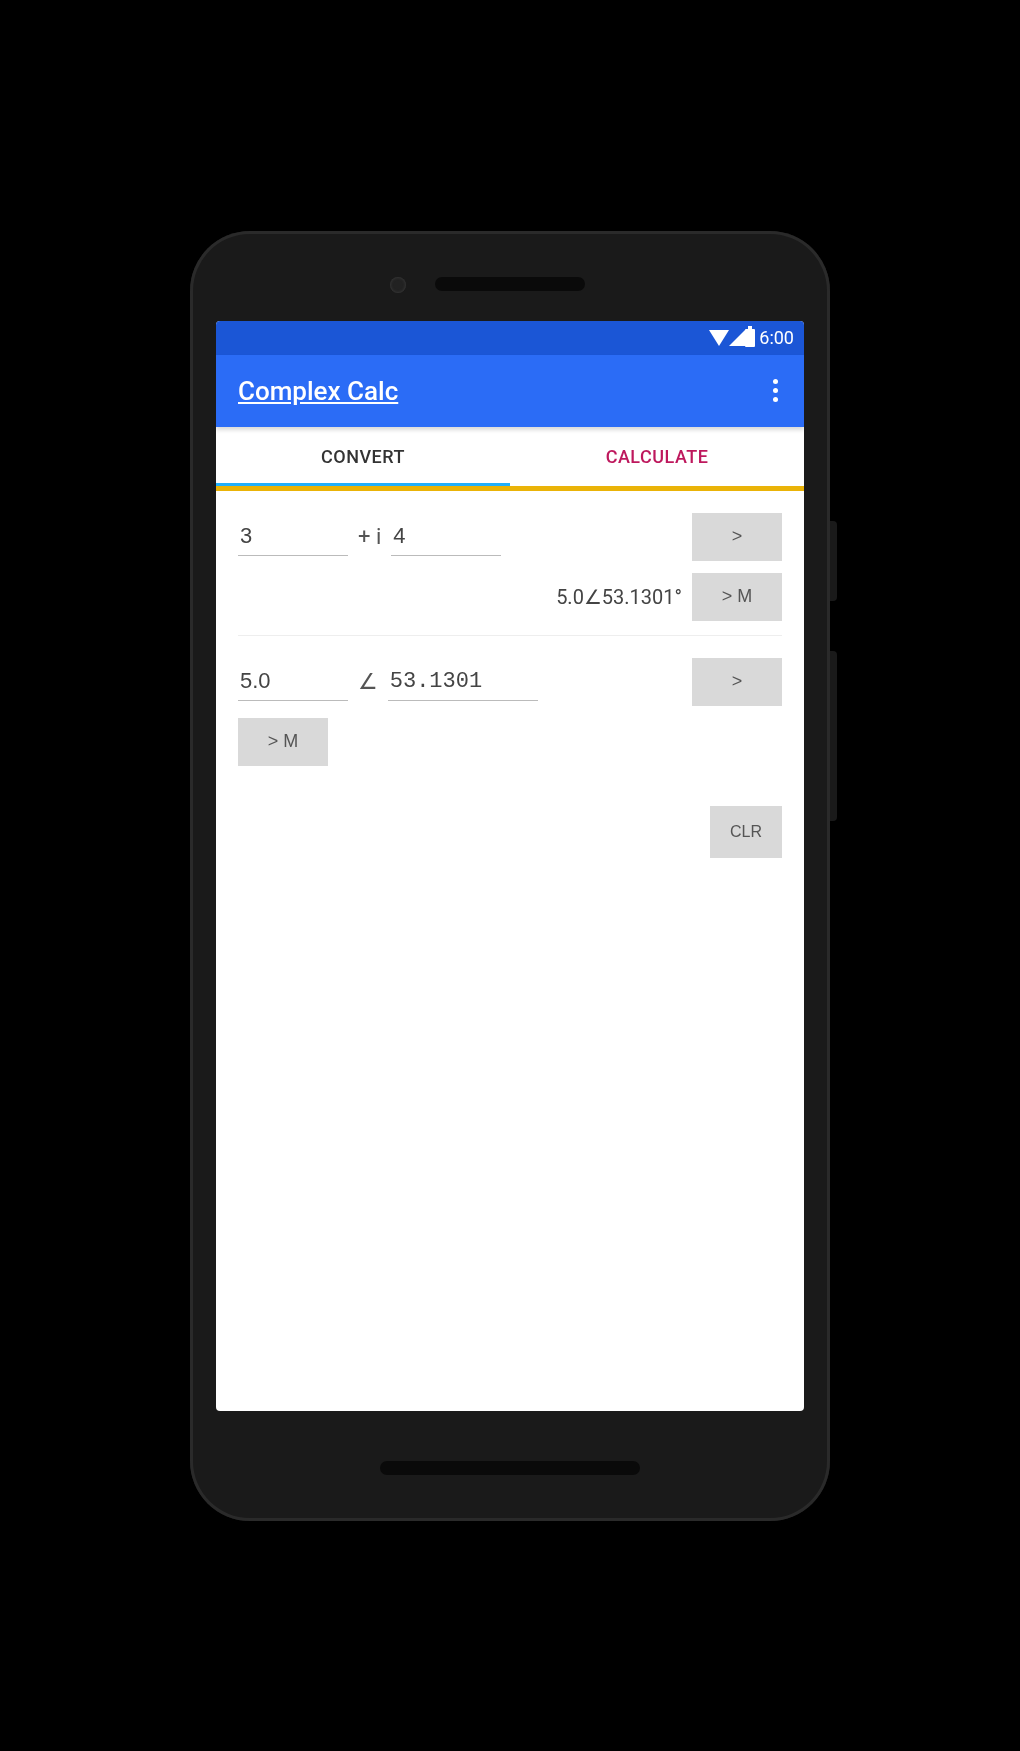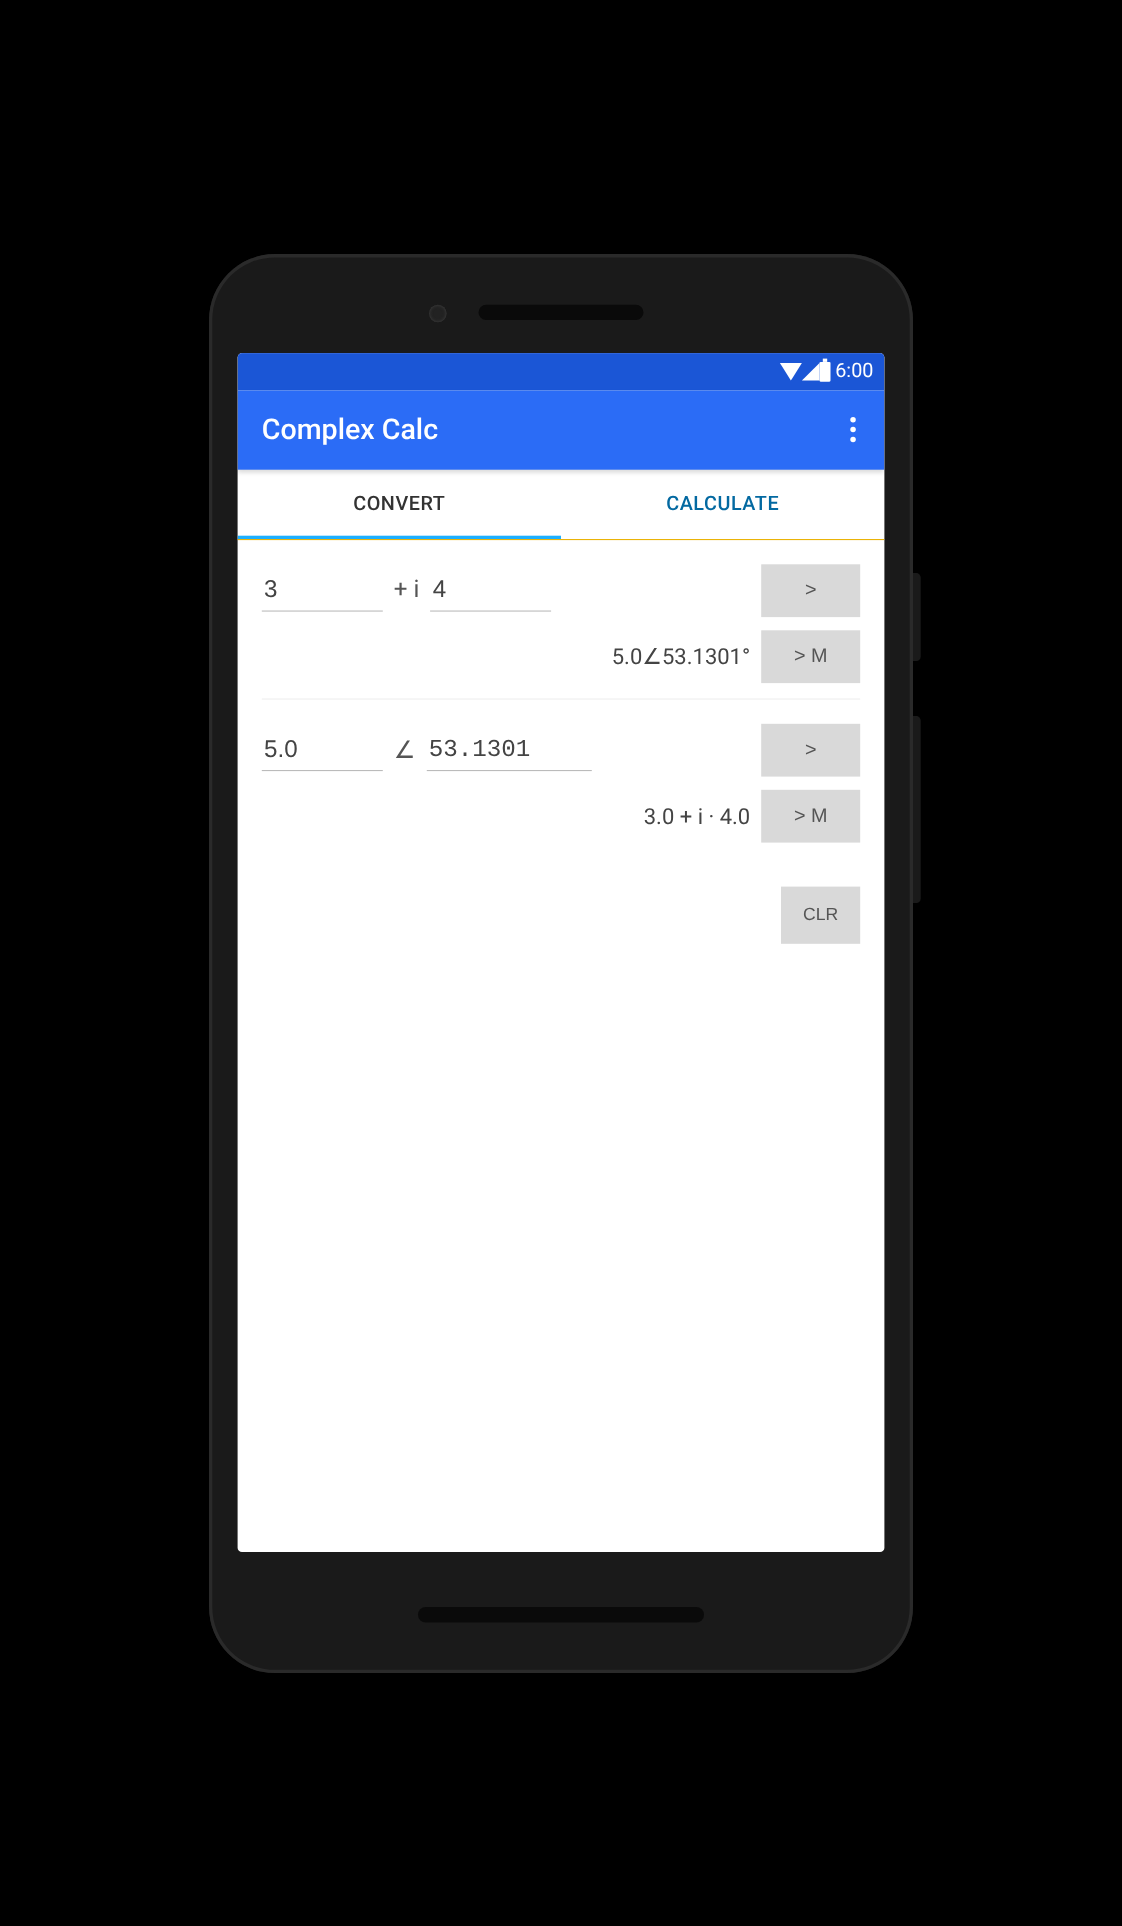--- a/index.html
+++ b/index.html
@@ -111,38 +111,38 @@
   .appbar {
     height: 72px;
     background: #2b6cf6;
     color: #fff;
     display: flex;
     align-items: center;
     justify-content: space-between;
     padding: 0 18px 0 22px;
     box-shadow: 0 3px 4px rgba(0,0,0,0.15);
   }
-  .appbar .title { font-size: 26px; font-weight: 500; }
+  .appbar .title { font-size: 26px; font-weight: 500; text-decoration: underline; }
   .kebab { display:flex; flex-direction:column; gap:4px; padding:8px; cursor:pointer; }
   .kebab span { width:5px; height:5px; background:#fff; border-radius:50%; }
 
   .tabs {
     display:flex;
     height: 64px;
-    border-bottom: 1px solid #eab308;
+    border-bottom: 5px solid #eab308;
   }
   .tab {
     flex:1;
     display:flex;
     align-items:center;
     justify-content:center;
     font-size: 18px;
     font-weight: 500;
     letter-spacing: 0.5px;
-    color: #0369a1;
+    color: #be185d;
     cursor:pointer;
     position:relative;
   }
   .tab.active { color: #333; }
   .tab.active::after {
     content:"";
     position:absolute;
     bottom:0; left:0; right:0;
     height:3px;
     background:#1fb0ff;
@@ -260,21 +260,20 @@
       <div class="row">
         <div class="left">
           <input class="inp" value="5.0" style="">
           <span class="sep">∠</span>
           <input class="inp wide" value="53.1301" style="">
         </div>
         <button class="btn">&gt;</button>
       </div>
 
       <div class="row">
-        <div class="result">3.0 + i · 4.0</div>
         <button class="btn">&gt; M</button>
       </div>
 
       <div class="clr-row">
         <button class="btn small">CLR</button>
       </div>
 
     </div>
   </div>
 

